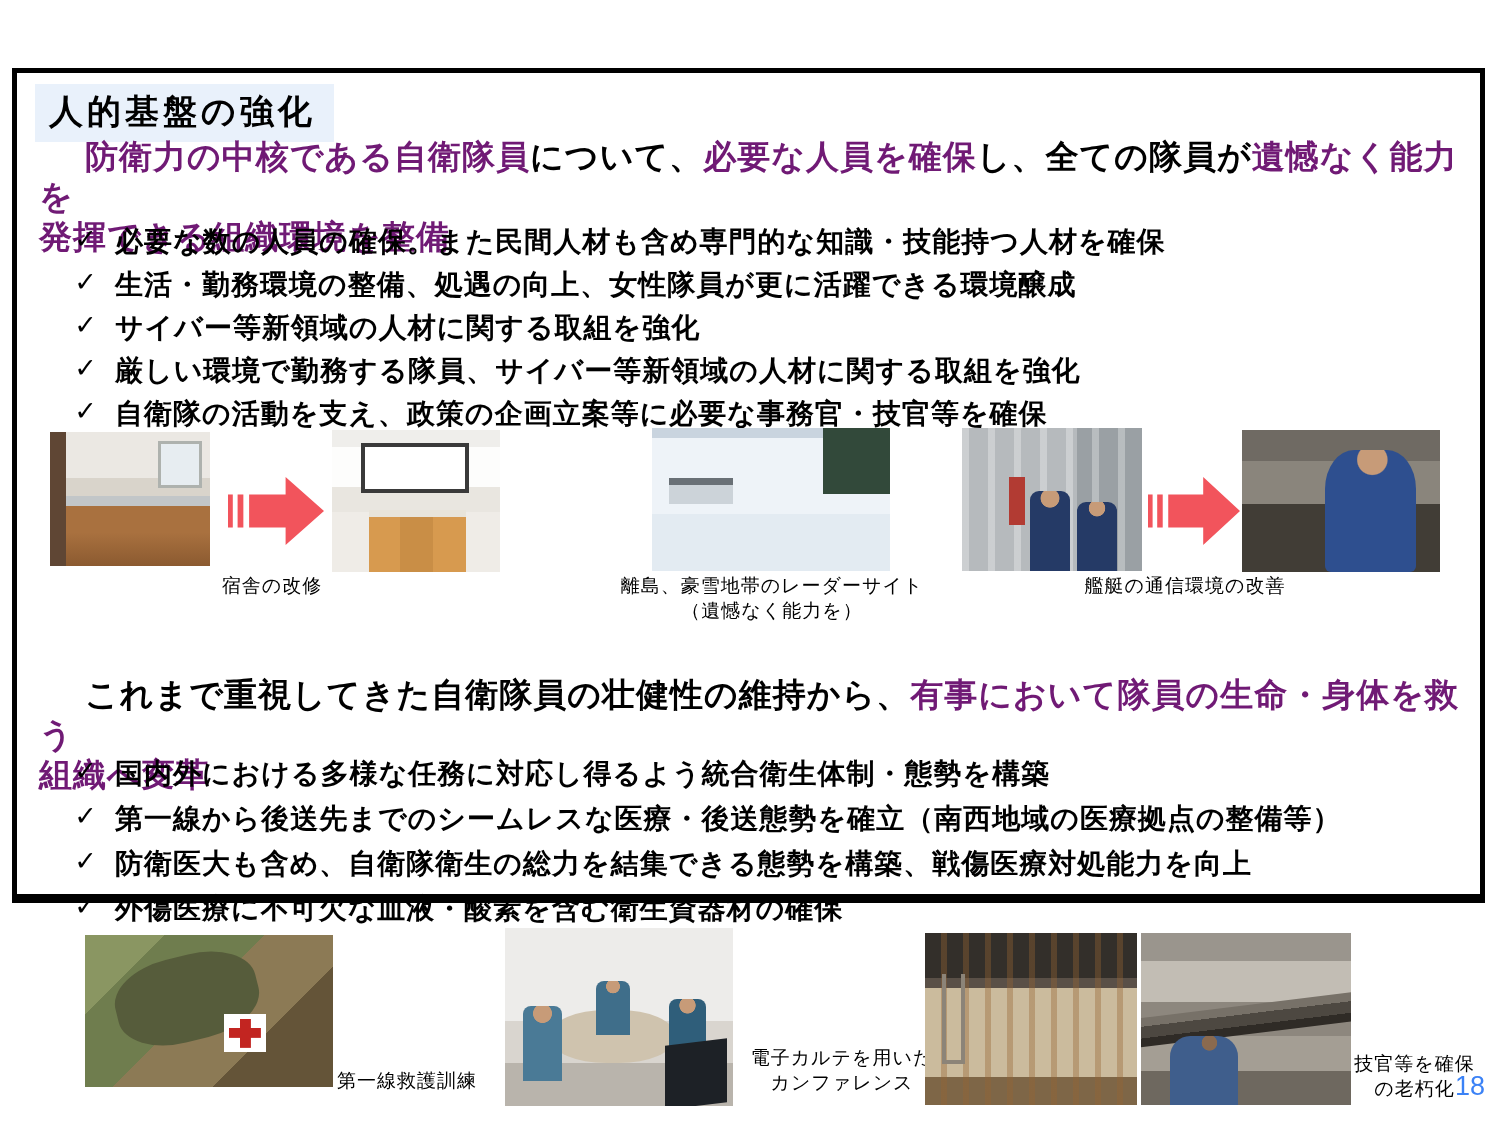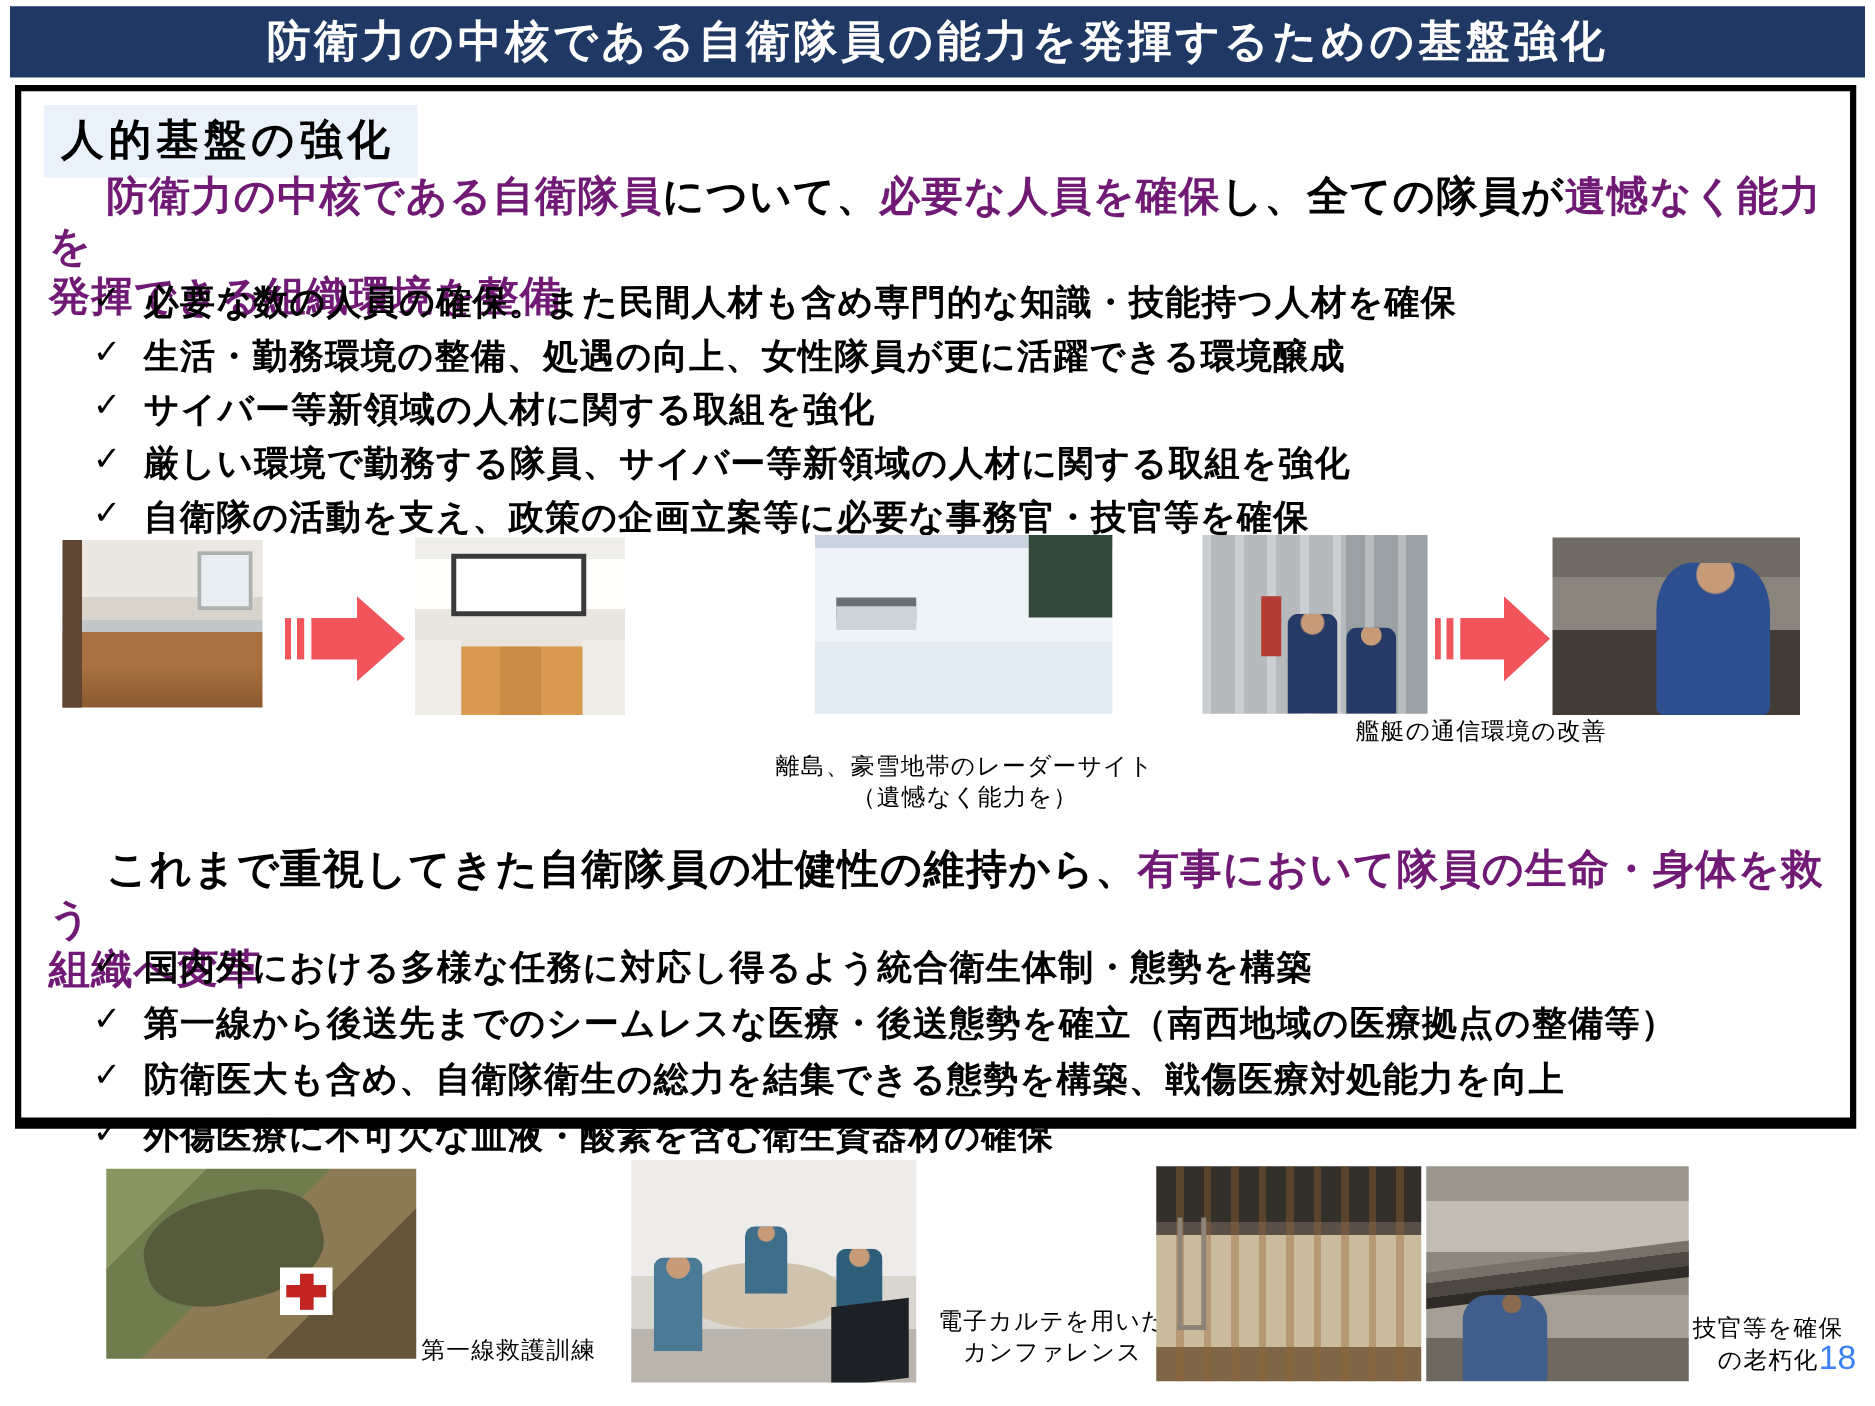--- a/index.html
+++ b/index.html
@@ -95,23 +95,20 @@
       background:radial-gradient(circle at 58% 10%,#8a6a4f 0 10%,rgba(0,0,0,0) 11%),#3f5e8c;}
 
   
   .page-num{position:absolute;left:1438px;top:998px;color:#3b82f6;font-size:27px;}
 </style>
 </head>
 <body>
 
 <div class="slide">
 
-  <div class="title-bar">
-    <span class="t">防衛力の中核である自衛隊員の能力を発揮するための基盤強化</span>
-  </div>
 
   <div class="content-box">
 
     <div class="sec-head blue">人的基盤の強化</div>
 
     <p class="lead l1">
       <span data-color="red">防衛力の中核である自衛隊員</span><span data-color="black">について、</span><span data-color="red">必要な人員を確保</span><span data-color="black">し、全ての隊員が</span><span data-color="red">遺憾なく能力を</span><br>
       <span data-color="red">発揮できる組織環境を整備</span>
     </p>
 
@@ -148,27 +145,28 @@
         <rect x="10" y="18" width="6" height="34" fill="#F2545C"></rect>
         <polygon points="22,18 60,18 60,0 100,35 60,70 60,52 22,52" fill="#F2545C"></polygon>
       </svg>
     </div>
 
     <div class="photo ph-dorm-after" style="left:315px;top:357px;width:168px;height:142px;">
       <div class="deco board"></div>
       <div class="deco cab"></div>
     </div>
 
+    <div class="caption" style="left:120px;top:500px;width:270px;">宿舎の改修</div>
 
     <div class="photo ph-snow" style="left:635px;top:355px;width:238px;height:143px;">
       <div class="deco trees"></div>
       <div class="deco hut"></div>
     </div>
 
-    <div class="caption" style="left:555px;top:528px;width:400px;">
+    <div class="caption" style="left:555px;top:500px;width:400px;">
       <span>離島、豪雪地帯のレーダーサイト</span><br>
       <span>（遺憾なく能力を）</span>
     </div>
 
     <div class="photo ph-ship-crew" style="left:945px;top:355px;width:180px;height:143px;">
       <div class="deco equip"></div>
       <div class="deco fig f1"></div>
       <div class="deco fig f2"></div>
     </div>
 

